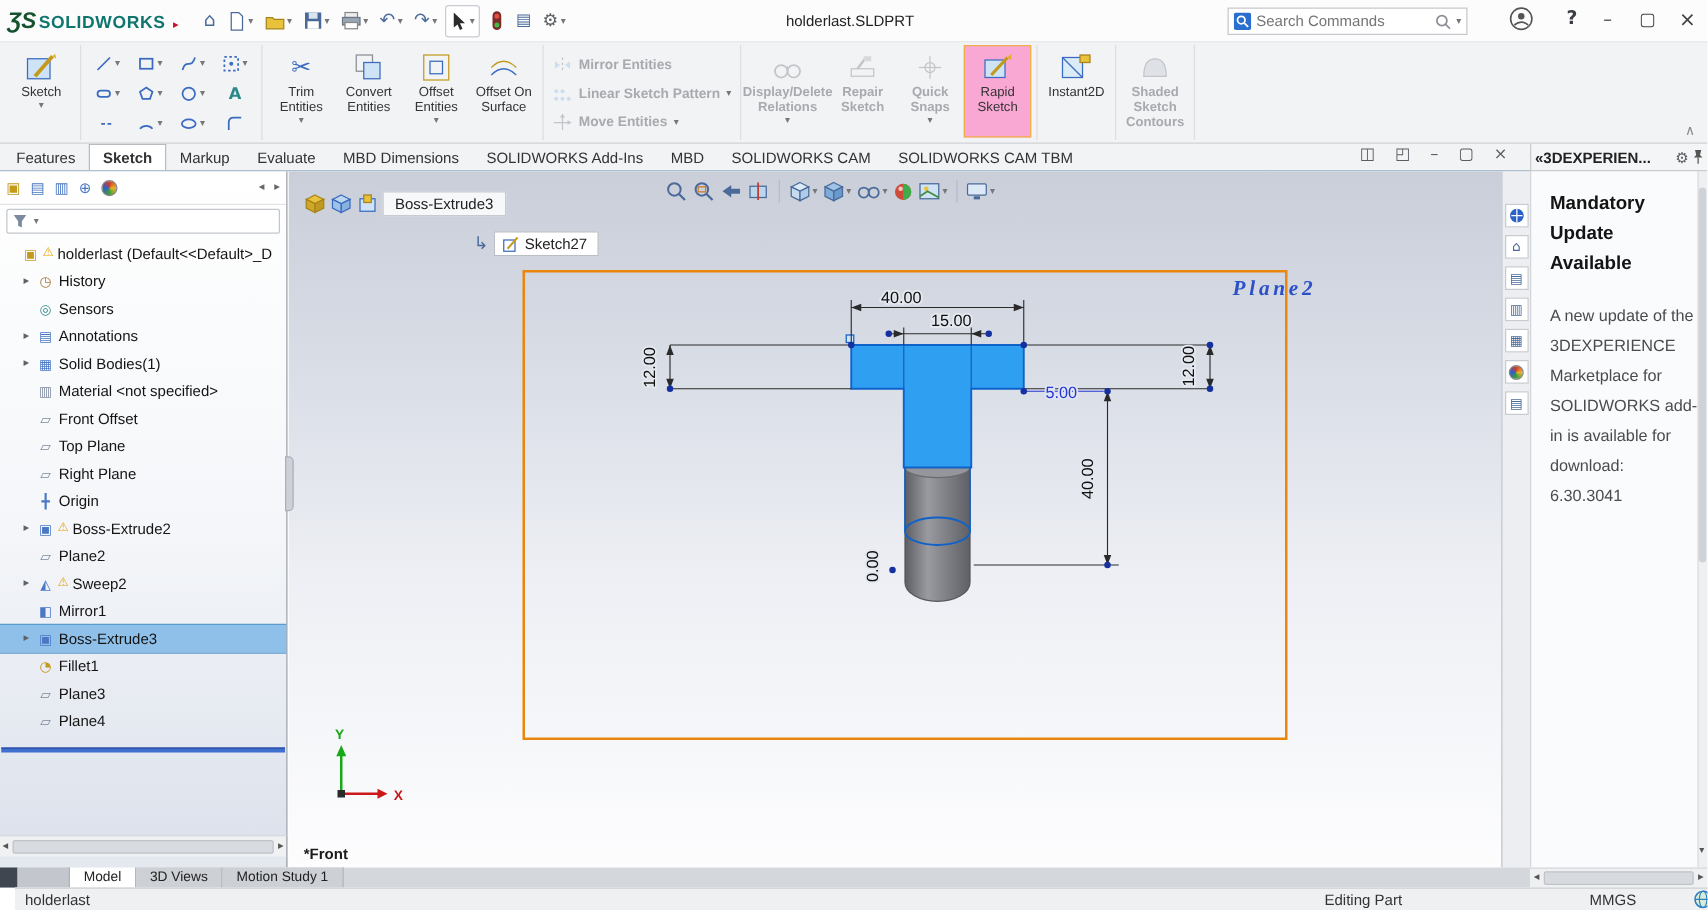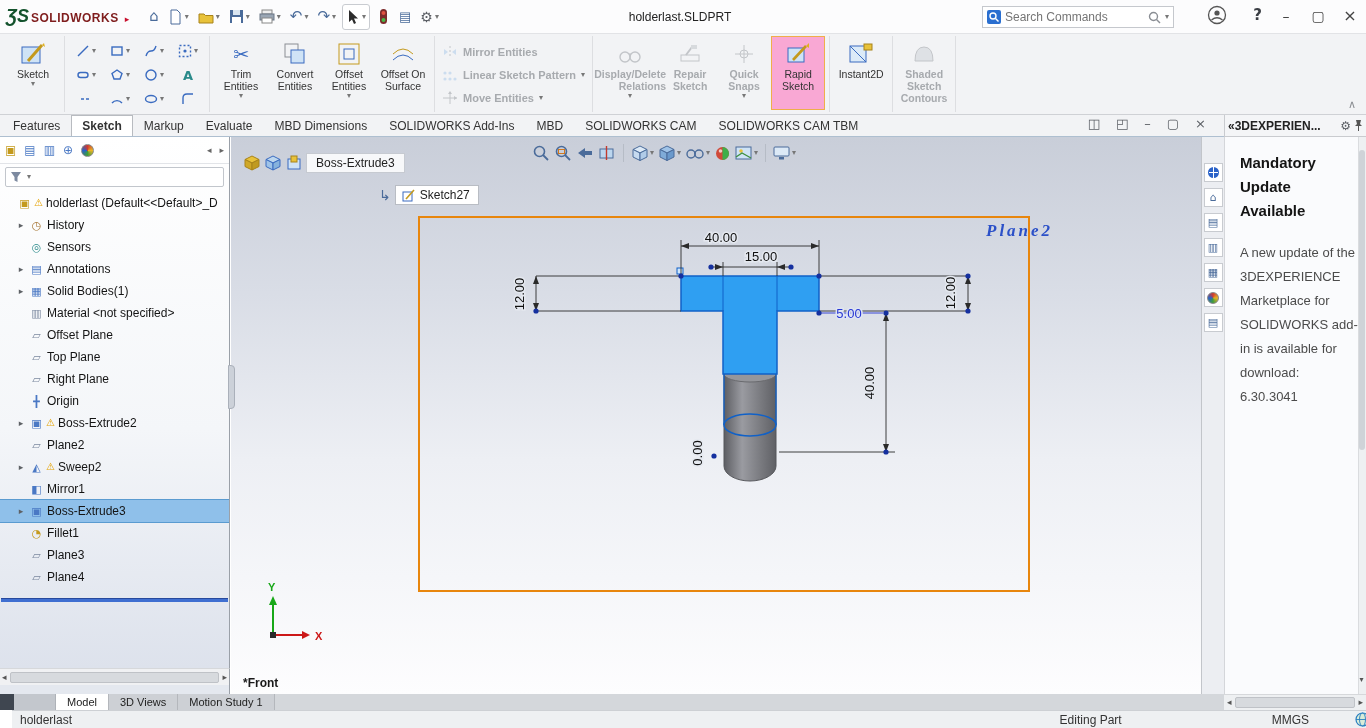--- a/index.html
+++ b/index.html
@@ -6,36 +6,36 @@
   html,body { width:1366px; height:728px; overflow:hidden; }
   body { position:relative; font-family:"Liberation Sans","DejaVu Sans",sans-serif; font-size:12px; color:#333; background:#fff; }
   .abs { position:absolute; }
   .ico { font-family:"DejaVu Sans",sans-serif; line-height:1; display:inline-block; }
   .caret { font-family:"DejaVu Sans",sans-serif; font-size:8px; color:#777; line-height:1; }
 
   
   .titlebar { left:0; top:0; width:1366px; height:34px; background:#fcfcfd; border-bottom:1px solid #e2e3e6; display:flex; align-items:center; padding:0 6px; gap:3px; position:absolute; z-index:30;}
   .logo { display:flex; align-items:baseline; gap:2px; margin-right:14px; }
   .logo-mark { color:#14532d; font-weight:700; font-style:italic; font-size:18px; }
-  .logo-text { color:#7f1d1d; font-weight:700; font-size:12px; letter-spacing:.5px;text-align:center; }
+  .logo-text { color:#0f766e; font-weight:700; font-size:14px; letter-spacing:.5px;text-align:center; }
   .logo-arrow { color:#c8102e; font-size:9px; margin-left:4px; }
   .tb-btn { height:26px; display:flex; align-items:center; justify-content:center; padding:0 3px; gap:2px; border-radius:3px; }
   .tb-btn svg { display:block; }
   .tb-sel { border:1px solid #c9ccd1; background:#fff; }
   .tb-title { position:absolute; left:400px; width:560px; text-align:center; font-size:12px; color:#222; }
   .search { position:absolute; right:192px; top:6px; width:192px; height:22px; border:1px solid #c5c8cd; background:#fff; display:flex; align-items:center; padding:0 4px; gap:4px; }
   .search input { border:none; outline:none; flex:1; min-width:0; font-size:12px; color:#555; font-family:inherit; background:transparent; }
   .winbtn { width:32px; height:28px; display:flex; align-items:center; justify-content:center; font-size:14px; color:#444; }
 
   
   .ribbon { position:absolute; left:0; top:34px; width:1366px; height:81px; background:#f2f3f5; border-bottom:1px solid #cfd1d5; display:flex; align-items:flex-start; padding:2px 2px 0 2px; z-index:25;}
   .rgroup { display:flex; height:76px; padding:0 4px; border-right:1px solid #dddee1; align-items:flex-start; }
   .rbig { width:54px; height:74px; display:flex; flex-direction:column; align-items:center; padding-top:3px; text-align:center; font-size:10.5px; line-height:12px; color:#333; border:1px solid transparent; }
   .rbig .bico { height:28px; display:flex; align-items:center; justify-content:center; }
-  .rbig.wide { width:66px;text-align:right; }
+  .rbig.wide { width:66px; }
   .dis { color:#a7aaae;font-weight:bold; }
   .dis svg { opacity:.45; }
   .hl { background:#f9a8d4; border:1px solid #efae49; }
   .rcol { display:flex; flex-direction:column; justify-content:flex-start; padding-top:4px; }
   .rmed { display:flex; align-items:center; gap:5px; height:23px; font-size:11px; padding:0 3px; white-space:nowrap; }
   .rgrid { display:grid; grid-template-columns:repeat(4,34px); grid-auto-rows:24px; margin-top:3px; }
   .gcell { display:flex; align-items:center; justify-content:center; gap:2px; }
   .ti { width:14px; height:14px; stroke:#3a6bc0; fill:none; stroke-width:1.4; }
   .ribbon-collapse { position:absolute; right:10px; bottom:4px; color:#8a8d92; font-size:11px; }
 
@@ -512,21 +512,21 @@
       <span>Solid Bodies(1)</span>
     </div>
     <div class="trow child">
       <span class="tarrow"></span>
       <span class="ticon ico c-gray">▥</span>
       <span>Material &lt;not specified&gt;</span>
     </div>
     <div class="trow child">
       <span class="tarrow"></span>
       <span class="ticon ico c-gray">▱</span>
-      <span>Offset Plane</span>
+      <span>Front Offset</span>
     </div>
     <div class="trow child">
       <span class="tarrow"></span>
       <span class="ticon ico c-gray">▱</span>
       <span>Top Plane</span>
     </div>
     <div class="trow child">
       <span class="tarrow"></span>
       <span class="ticon ico c-gray">▱</span>
       <span>Right Plane</span>

